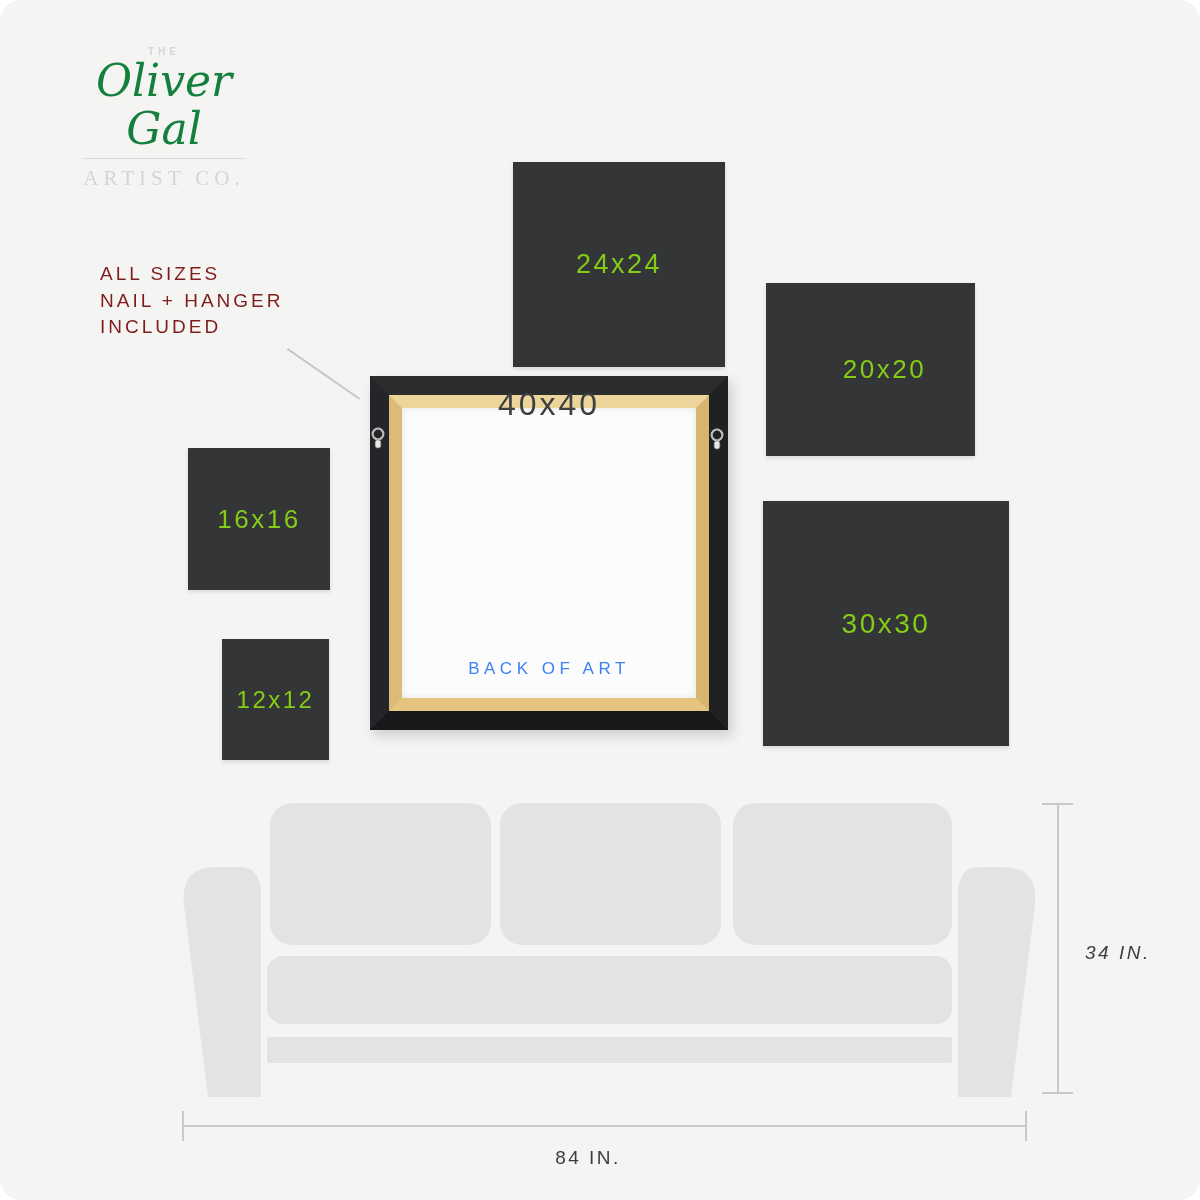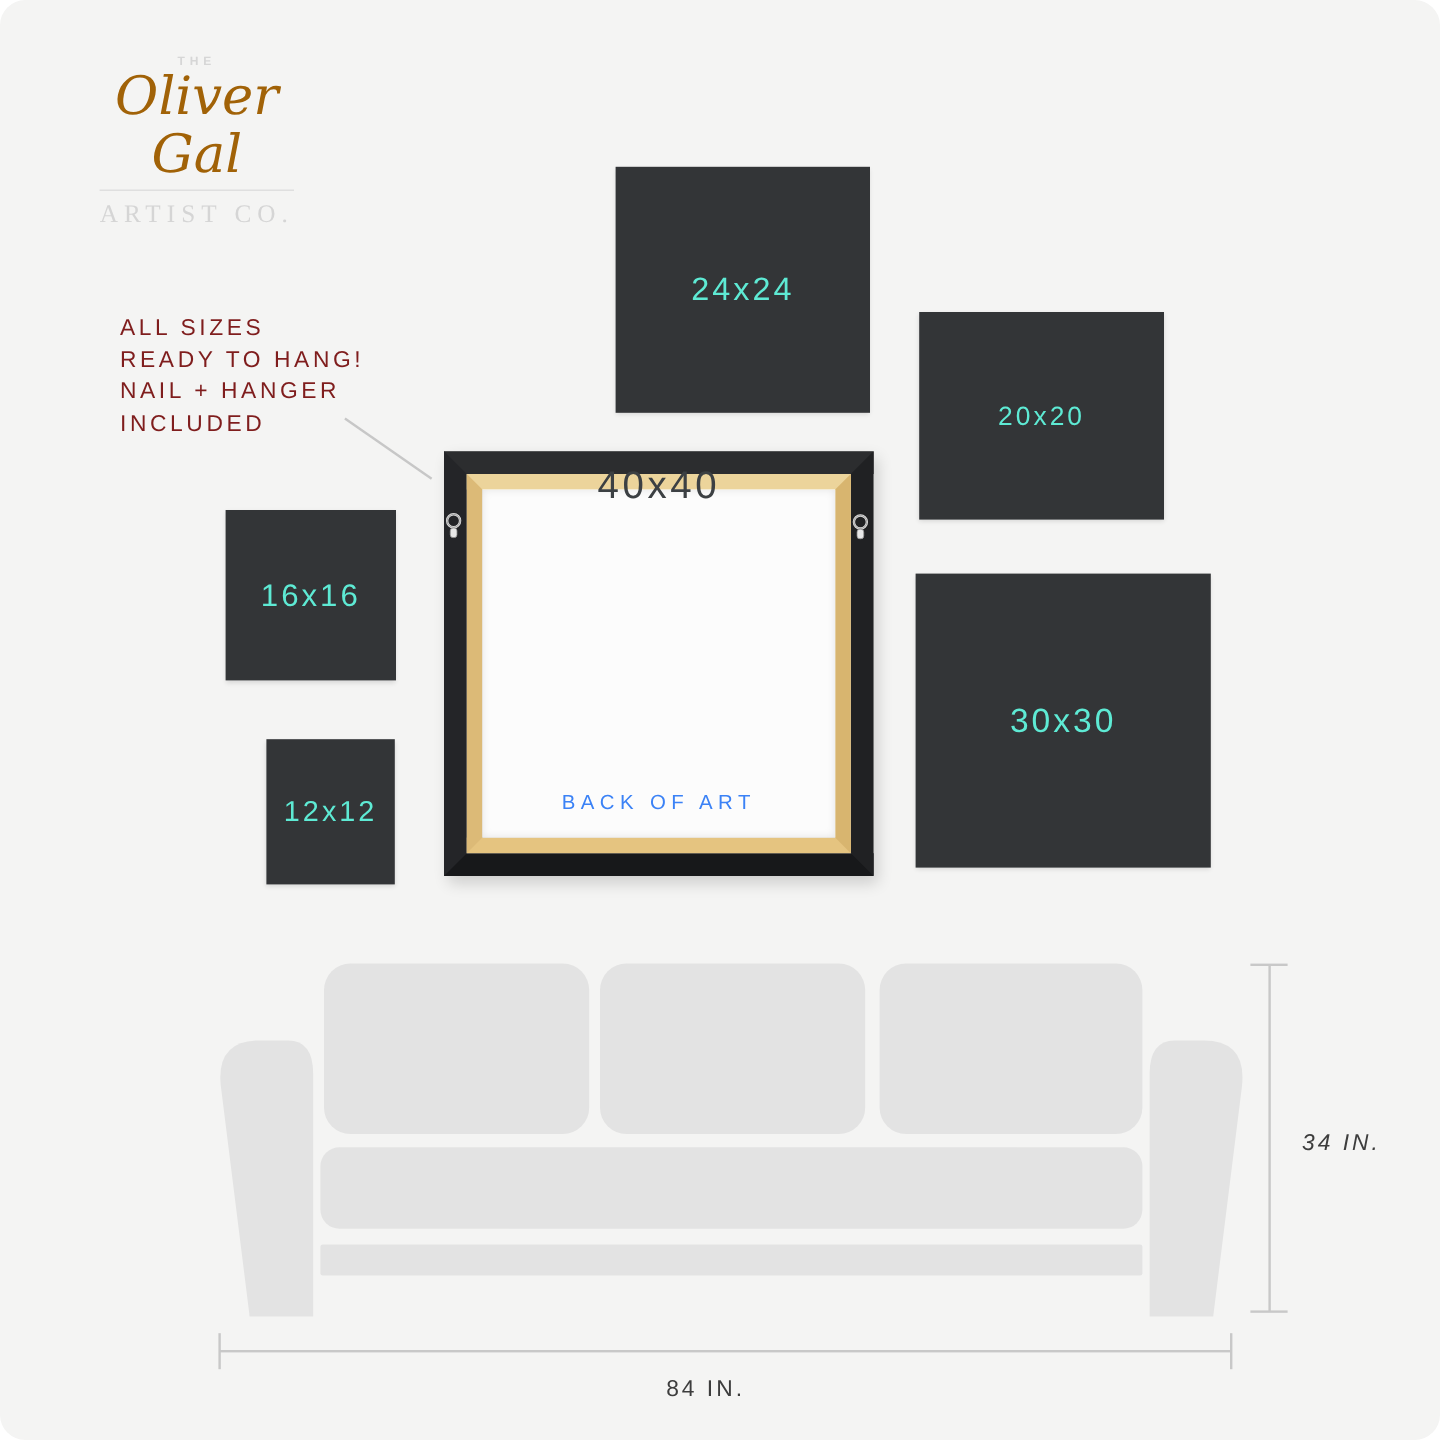--- a/index.html
+++ b/index.html
@@ -2,36 +2,36 @@
 <html><head>
 <meta charset="utf-8">
 <style>
   html,body{margin:0;padding:0;}
   body{width:1200px;height:1200px;font-family:"Liberation Sans",sans-serif;}
   .stage{position:relative;width:1200px;height:1200px;background:#f4f4f3;overflow:hidden;border-radius:21px;}
 
   
   .logo{position:absolute;left:58px;top:46px;width:212px;text-align:center;color:#d2d2d2;}
   .logo-the{font-size:10px;letter-spacing:4px;font-weight:bold;color:#d6d6d6;}
-  .logo-name{font-family:"DejaVu Serif",serif;font-style:italic;font-size:44px;line-height:48px;color:#a16207;margin-top:0px;}
+  .logo-name{font-family:"DejaVu Serif",serif;font-style:italic;font-size:44px;line-height:48px;color:#15803d;margin-top:0px;}
   .logo-rule{height:1px;background:#dadada;margin:5px 25px 7px 25px;}
   .logo-sub{font-family:"Liberation Serif",serif;font-size:21px;letter-spacing:5px;color:#d5d5d5;}
 
   
   .note{position:absolute;left:100px;top:261px;width:235px;text-align:left;
         font-size:19px;letter-spacing:3px;line-height:26.5px;color:#7f1d1d;}
 
   .pointer-line{position:absolute;left:288px;top:348px;width:88px;height:1.5px;
         background:#c7c7c7;transform-origin:0 0;transform:rotate(34.8deg);}
 
   
   .sq{position:absolute;background:#333537;display:flex;align-items:center;justify-content:center;
-      color:#5eead4;letter-spacing:2.5px;box-shadow:0 2px 4px rgba(0,0,0,0.12);}
+      color:#84cc16;letter-spacing:2.5px;box-shadow:0 2px 4px rgba(0,0,0,0.12);margin-top:23px;}
   .sq-24{left:513px;top:139px;width:212px;height:205px;font-size:27px;}
-  .sq-20{left:766px;top:260px;width:204px;height:173px;font-size:22px;}
+  .sq-20{left:766px;top:260px;width:181px;height:173px;font-size:26px;padding-left:28px;}
   .sq-16{left:188px;top:425px;width:142px;height:142px;font-size:26px;}
   .sq-12{left:222px;top:616px;width:107px;height:121px;font-size:24px;}
   .sq-30{left:763px;top:478px;width:246px;height:245px;font-size:28px;}
 
   
   .art-frame{position:absolute;left:370px;top:376px;width:358px;height:354px;
              box-shadow:4px 6px 12px rgba(0,0,0,0.16);}
   .frame-black{position:absolute;inset:0;box-sizing:border-box;border:19px solid;
              border-color:#2c2d2f #202123 #17181a #242528;}
   .frame-wood{position:absolute;inset:0;box-sizing:border-box;border:13px solid;
@@ -68,21 +68,20 @@
 
   <div class="logo">
     <div class="logo-the">THE</div>
     <div class="logo-name">Oliver Gal</div>
     <div class="logo-rule"></div>
     <div class="logo-sub">ARTIST CO.</div>
   </div>
 
   <div class="note">
     <div>ALL SIZES</div>
-    <div>READY TO HANG!</div>
     <div>NAIL + HANGER</div>
     <div>INCLUDED</div>
   </div>
   <div class="pointer-line"></div>
 
   <div class="sq sq-24">
     <span>24x24</span>
   </div>
   <div class="sq sq-20">
     <span>20x20</span>

